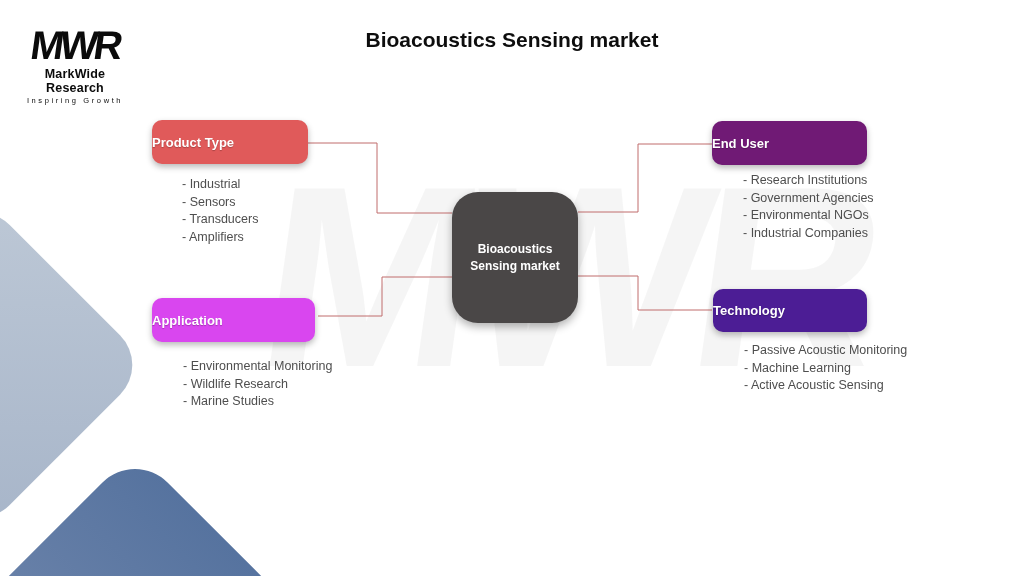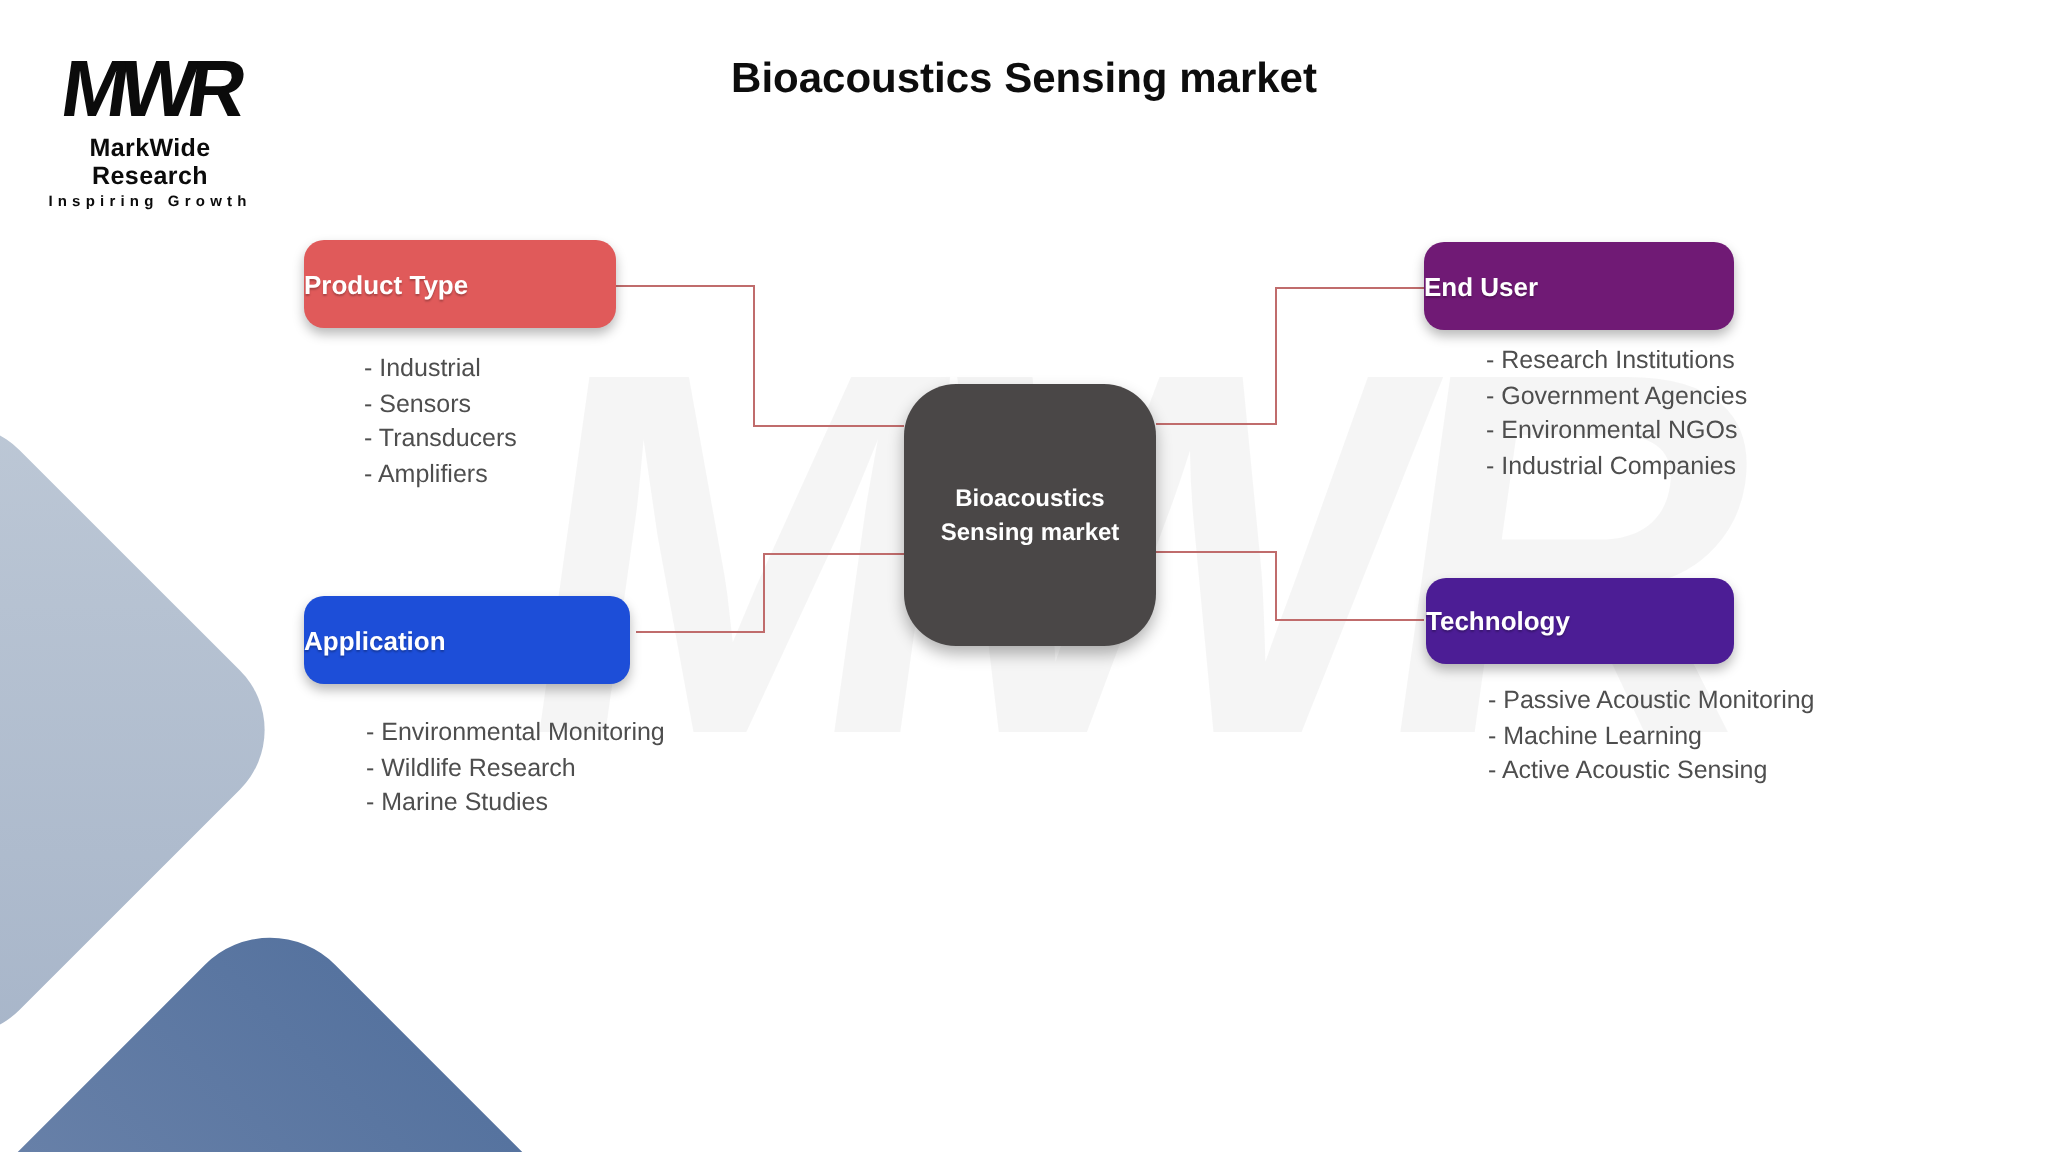--- a/index.html
+++ b/index.html
@@ -20,21 +20,21 @@
   
   .watermark{
     position:absolute;left:265px;top:148px;z-index:1;
     font-size:258px;font-weight:800;line-height:1;letter-spacing:-14px;
     color:#5a5a5a;opacity:0.055;transform:skewX(-8deg);user-select:none;
   }
   
   .logo{position:absolute;left:18px;top:24px;width:114px;text-align:center;z-index:4;color:#0b0b0b;}
   .logo-mwr{font-size:40px;font-weight:800;letter-spacing:-4px;line-height:1.05;transform:skewX(-8deg);}
   .logo-name{font-size:12.5px;font-weight:700;letter-spacing:0.2px;margin-top:1px;}
-  .logo-tagline{font-size:7.5px;font-weight:700;letter-spacing:2.6px;margin-top:1px;}
+  .logo-tagline{font-size:7.5px;font-weight:400;letter-spacing:2.6px;margin-top:1px;}
   .page-title{
     position:absolute;left:0;right:0;top:28px;text-align:center;z-index:4;
     font-size:21px;font-weight:700;color:#0d0d0d;
   }
   
   .connector-svg{position:absolute;left:0;top:0;z-index:2;}
   
   .seg-box{
     position:absolute;z-index:3;border-radius:10px;
     display:flex;align-items:center;justify-content:flex-start;
@@ -86,21 +86,21 @@
   </div>
 
   <div class="page-title">Bioacoustics Sensing market</div>
 
   <div class="seg-box box-product-type" style="background-color: rgb(224, 90, 90);">
     <span class="seg-label">Product Type</span>
   </div>
   <div class="seg-box box-end-user" style="background-color: #701a75;">
     <span class="seg-label">End User</span>
   </div>
-  <div class="seg-box box-application" style="background-color: #1d4ed8;">
+  <div class="seg-box box-application" style="background-color: #d946ef;">
     <span class="seg-label">Application</span>
   </div>
   <div class="seg-box box-technology" style="background-color: #4c1d95;">
     <span class="seg-label">Technology</span>
   </div>
 
   <div class="seg-list list-product-type">
     <div class="list-item">- Industrial</div>
     <div class="list-item">- Sensors</div>
     <div class="list-item">- Transducers</div>

